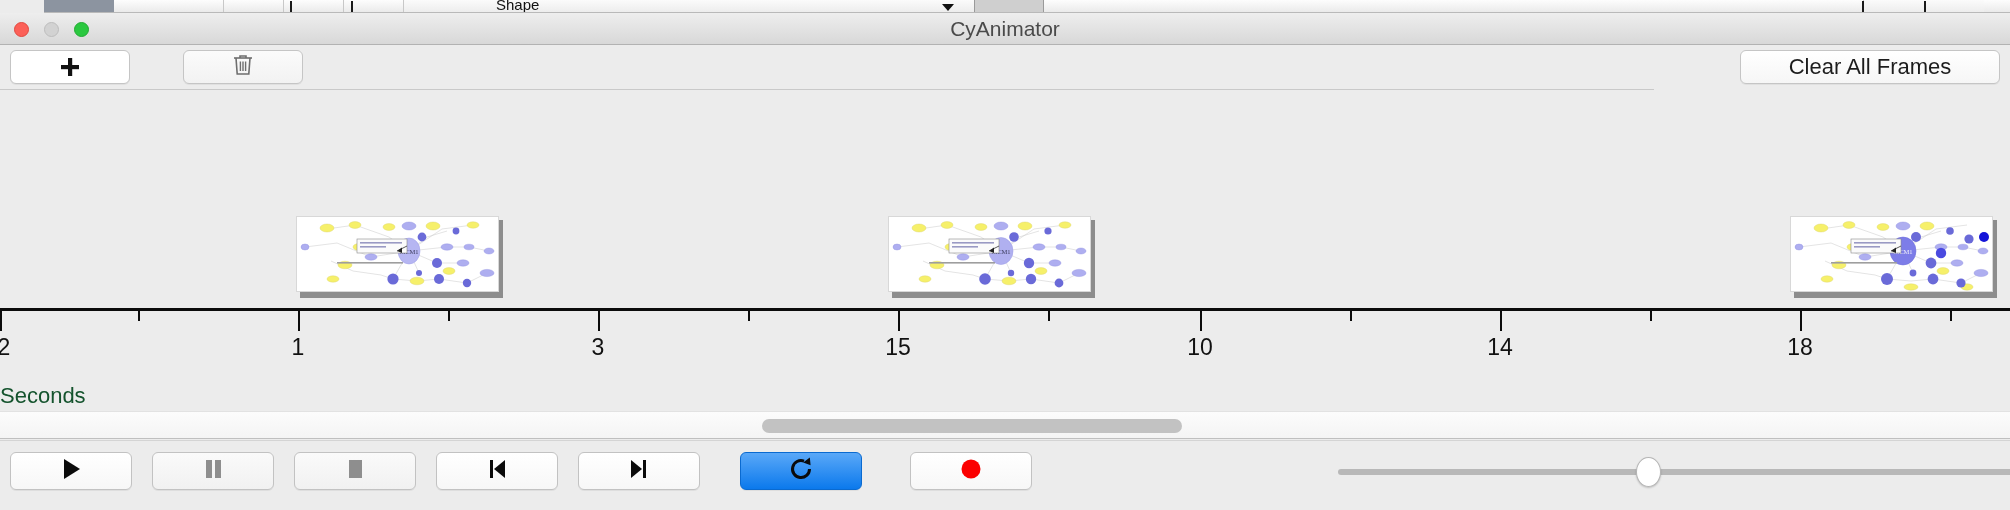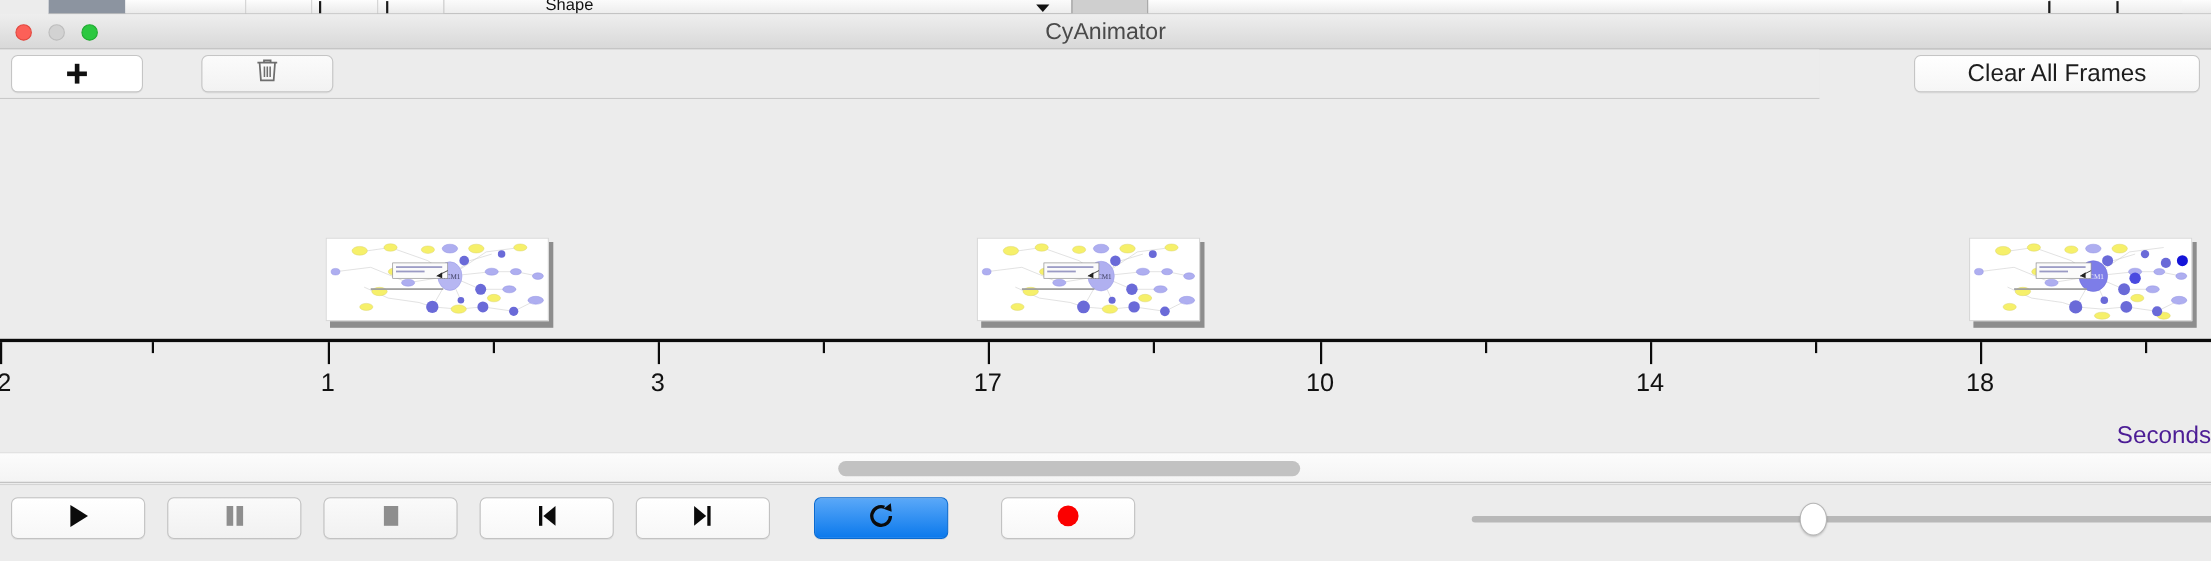--- a/index.html
+++ b/index.html
@@ -115,22 +115,22 @@
   .tick {
     position: absolute; top: 3px; width: 2px; background: #0b0b0b;
   }
   .tick.major { height: 20px; }
   .tick.minor { height: 10px; }
   .tick-label {
     position: absolute; top: 26px; font-size: 23px; color: #111;
     transform: translateX(-50%); white-space: nowrap;
   }
   #axis-title {
-    position: absolute; top: 75px; width: 2010px; text-align: right;
-    font-size: 22px; color: #4c1d95;
+    position: absolute; top: 75px; width: 2010px; text-align: left;
+    font-size: 22px; color: #14532d;
   }
 
   
   #hscroll {
     position: absolute; left: 0; top: 411px; width: 2010px; height: 28px;
     background: linear-gradient(#fcfcfc, #f4f4f4);
     border-top: 1px solid #e2e2e2; border-bottom: 1px solid #bfbfbf;
   }
   #hscroll-thumb {
     position: absolute; left: 762px; top: 7px; width: 420px; height: 14px;
@@ -438,21 +438,21 @@
     <div class="tick major" style="left:1200px;"></div>
     <div class="tick minor" style="left:1350px;"></div>
     <div class="tick major" style="left:1500px;"></div>
     <div class="tick minor" style="left:1650px;"></div>
     <div class="tick major" style="left:1800px;"></div>
     <div class="tick minor" style="left:1950px;"></div>
 
     <div class="tick-label" style="left:4px;">2</div>
     <div class="tick-label" style="left:298px;">1</div>
     <div class="tick-label" style="left:598px;">3</div>
-    <div class="tick-label" style="left:898px;">17</div>
+    <div class="tick-label" style="left:898px;">15</div>
     <div class="tick-label" style="left:1200px;">10</div>
     <div class="tick-label" style="left:1500px;">14</div>
     <div class="tick-label" style="left:1800px;">18</div>
 
     <div id="axis-title">Seconds</div>
   </div>
 </div>
 
 <div id="hscroll">
   <div id="hscroll-thumb"></div>

